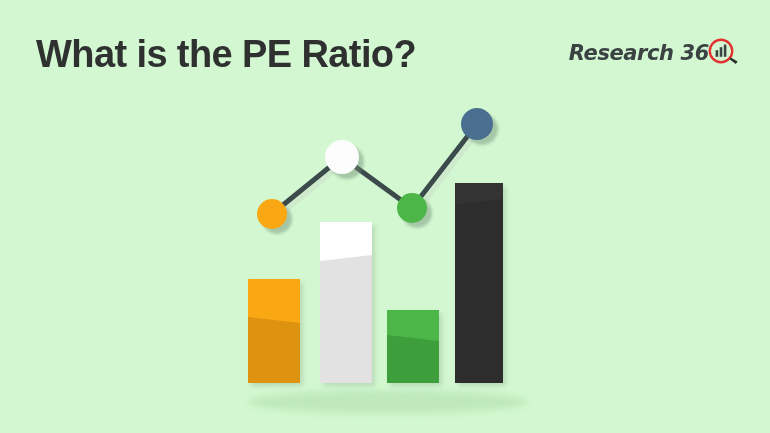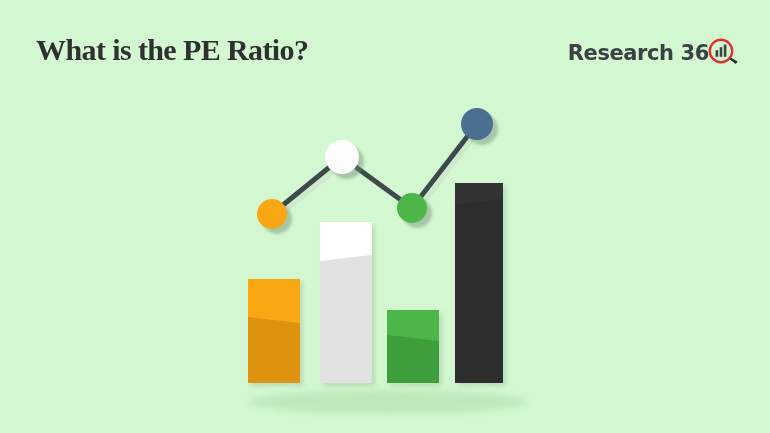--- a/index.html
+++ b/index.html
@@ -16,41 +16,42 @@
     height: 433px;
     background: #d3f8d1;
     overflow: hidden;
   }
 
   
   .title {
     position: absolute;
     left: 36px;
     top: 33px;
-    font-size: 30px;
+    font-size: 38px;
     font-weight: bold;
     letter-spacing: -0.6px;
     color: #2f3130;
-    font-family: Liberation Serif, serif;
+    font-family: Liberation Sans, sans-serif;
     white-space: nowrap;
   }
 
   
   .logo {
     position: absolute;
     right: 28px;
     top: 38px;
     display: flex;
     align-items: center;
     height: 30px;
   }
   .logo-text {
     font-family: "DejaVu Sans", sans-serif;
     font-size: 21px;
     font-weight: bold;
+    font-style: italic;
     color: #3a4244;
     letter-spacing: -0.4px;
     white-space: nowrap;
   }
   .logo-mark {
     position: relative;
     width: 34px;
     height: 30px;
     margin-left: -1px;
   }

